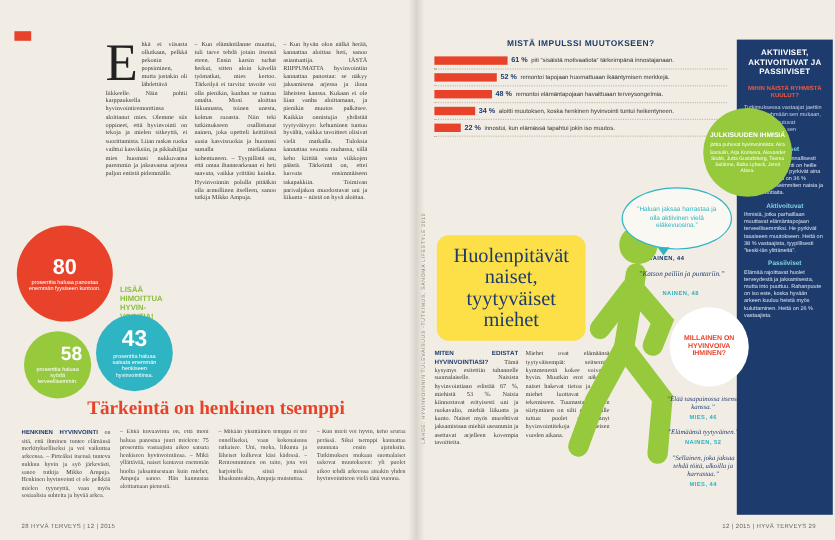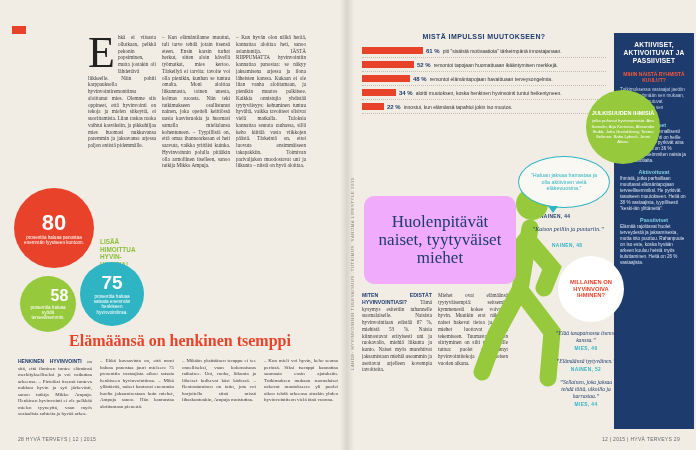--- a/index.html
+++ b/index.html
@@ -9,21 +9,21 @@
   
   .fold{left:340px;top:0;width:14px;height:450px;background:linear-gradient(to right,rgba(0,0,0,0),rgba(0,0,0,.10) 50%,rgba(0,0,0,0));}
   
   .red-mark{left:12px;top:26px;width:14px;height:8px;background:#e8432a;}
   .bodycol{font-family:"Liberation Serif",serif;font-size:5.2px;line-height:1.3;text-align:justify;color:#3a3a3a;overflow:hidden;}
   .dropcap{float:left;font-family:"Liberation Serif",serif;font-size:44px;line-height:.78;font-weight:400;color:#222;margin:2px 3px 0 0;}
   .statc{border-radius:50%;color:#fff;display:flex;flex-direction:column;align-items:center;justify-content:center;text-align:center;line-height:1.1;}
   .statc .v{font-weight:bold;}
   .statc .l{font-size:4.6px;padding:0 7px;line-height:1.15;}
   .stat-80{left:14px;top:188px;width:80px;height:80px;background:#e8432a;}
-  .stat-80 .v{font-size:22px;}
+  .stat-80 .v{font-size:18px;}
   .stat-75{left:80px;top:262px;width:64px;height:64px;background:#2fb4c4;z-index:2;}
   .stat-75 .v{font-size:19px;}
   .stat-58{left:20px;top:276px;width:56px;height:56px;background:#97c93d;}
   .stat-58 .v{font-size:16px;margin-left:23px;}
   .callout{left:100px;top:238px;width:46px;color:#8bbf3a;font-weight:bold;font-size:6.4px;line-height:1.18;}
   .headline-left{left:40px;top:332px;width:280px;text-align:center;font-family:"Liberation Serif",serif;font-weight:bold;font-size:16px;color:#e8432a;}
   .lowercol{font-family:"Liberation Serif",serif;font-size:5px;line-height:1.3;text-align:justify;color:#3a3a3a;height:68px;overflow:hidden;}
   .lower-lead{font-weight:bold;color:#1e3b6e;font-family:"Liberation Sans",sans-serif;font-size:5px;}
   .footer{font-size:5px;color:#666;letter-spacing:.3px;}
   
@@ -41,21 +41,21 @@
   .sb-text{font-size:4.6px;line-height:1.3;color:#d7e1ef;}
   .celebs{left:586px;top:90px;width:74px;height:74px;border-radius:50%;background:#97c93d;color:#fff;display:flex;flex-direction:column;align-items:center;justify-content:center;text-align:center;z-index:5;padding:4px;box-sizing:border-box;}
   .celebs .t{font-weight:bold;font-size:5.6px;line-height:1.1;margin-bottom:2px;}
   .celebs .x{font-size:4.2px;line-height:1.2;}
   .bubble{left:518px;top:156px;width:92px;height:52px;border:1.5px solid #2fb4c4;border-radius:50%;color:#2fb4c4;display:flex;align-items:center;justify-content:center;text-align:center;font-size:5.4px;line-height:1.25;padding:5px 9px;box-sizing:border-box;background:#faf8f2;z-index:3;}
   .bubble-tail{left:548px;top:206px;width:0;height:0;border-left:5px solid transparent;border-right:5px solid transparent;border-top:7px solid #2fb4c4;z-index:3;}
   .attr{font-weight:bold;font-size:4.8px;color:#1e3b6e;letter-spacing:.4px;}
   .b1attr{left:540px;top:214px;}
   .quote2{left:528px;top:226px;width:80px;text-align:center;font-family:"Liberation Serif",serif;font-style:italic;font-size:6px;color:#1e3b6e;line-height:1.2;z-index:3;}
   .q2attr{left:552px;top:243px;color:#2fb4c4;z-index:3;}
-  .head-card{left:364px;top:196px;width:152px;height:88px;background:#f0abfc;border-radius:10px;display:flex;align-items:center;justify-content:center;z-index:2;}
+  .head-card{left:364px;top:196px;width:124px;height:88px;background:#fde047;border-radius:10px;display:flex;align-items:center;justify-content:center;z-index:2;}
   .headline-right{font-family:"Liberation Serif",serif;font-size:17px;line-height:1.06;color:#1e3b6e;text-align:center;padding:0 8px;}
   .rbody{font-family:"Liberation Serif",serif;font-size:5.2px;line-height:1.3;text-align:justify;color:#3a3a3a;height:132px;overflow:hidden;}
   .rlead{font-weight:bold;color:#1e3b6e;font-family:"Liberation Sans",sans-serif;font-size:5.2px;}
   .figure{left:458px;top:184px;z-index:1;}
   .wellbeing{left:558px;top:256px;width:66px;height:66px;border-radius:50%;background:#fff;color:#e8432a;font-weight:bold;font-size:5.8px;line-height:1.2;display:flex;align-items:center;justify-content:center;text-align:center;padding:7px;box-sizing:border-box;z-index:4;}
   .quotes{left:554px;top:330px;width:64px;z-index:4;}
   .quote{font-family:"Liberation Serif",serif;font-style:italic;font-size:5.6px;color:#1e3b6e;line-height:1.25;text-align:center;margin-bottom:2px;}
   .qattr{display:block;text-align:center;color:#2fb4c4;margin-bottom:7px;}
   .side-caption{left:350px;top:110px;height:260px;writing-mode:vertical-rl;transform:rotate(180deg);font-size:4.2px;color:#8a857a;letter-spacing:.6px;}
 </style>
@@ -71,29 +71,29 @@
   </div>
   <div class="abs bodycol" style="left:162px;top:34px;width:68px;height:294px;">– Kun elämäntilanne muuttui, tuli tarve tehdä jotain itsensä eteen. Ensin karsin turhat herkut, sitten aloin kävellä työmatkat, mies kertoo. Tärkeilyä ei tarvita: tavoite voi olla pienikin, kunhan se tuntuu omalta. Moni aloittaa liikunnasta, toinen unesta, kolmas ruoasta. Niin teki tutkimukseen osallistunut nainen, joka opetteli keittiössä uusia kasvisruokia ja huomasi samalla mielialansa kohentuneen. – Tyypillistä on, että omaa ihannearkeaan ei heti saavuta, vaikka yrittäisi kuinka. Hyvinvoinnin polulla pitääkin olla armollinen itselleen, sanoo tutkija Mikko Ampuja.</div>
   <div class="abs bodycol" style="left:236px;top:34px;width:70px;height:294px;">– Kun hyvän olon nälkä herää, kannattaa aloittaa heti, sanoo asiantuntija. IÄSTÄ RIIPPUMATTA hyvinvointiin kannattaa panostaa: se näkyy jaksamisena arjessa ja ilona läheisten kanssa. Kukaan ei ole liian vanha aloittamaan, ja pienikin muutos palkitsee. Kaikkia onnistujia yhdistää tyytyväisyys: kehuminen tuntuu hyvältä, vaikka tavoitteet olisivat vielä matkalla. Tuloksia kannattaa seurata rauhassa, sillä keho kiittää vasta viikkojen päästä. Tärkeintä on, ettei luovuta ensimmäiseen takapakkiin. Toimivan parivaljakon muodostavat uni ja liikunta – niistä on hyvä aloittaa.</div>
 
   <div class="abs statc stat-80">
     <div class="v">80</div>
     <div class="l">prosenttia haluaa panostaa enemmän fyysiseen kuntoon.</div>
   </div>
   <div class="abs callout">LISÄÄ HIMOITTUA HYVIN­VOINTIA!</div>
   <div class="abs statc stat-75">
-    <div class="v">75</div>
+    <div class="v">43</div>
     <div class="l">prosenttia haluaa satsata enemmän henkiseen hyvinvointiinsa.</div>
   </div>
   <div class="abs statc stat-58">
     <div class="v">58</div>
     <div class="l">prosenttia haluaa syödä terveellisemmin.</div>
   </div>
 
-  <div class="abs headline-left">Elämäänsä on henkinen tsemppi</div>
+  <div class="abs headline-left">Tärkeintä on henkinen tsemppi</div>
 
   <div class="abs lowercol" style="left:18px;top:358px;width:74px;">
     <span class="lower-lead">HENKINEN HYVINVOINTI</span><span> on sitä, että ihminen tuntee elämänsä merkitykselliseksi ja voi vaikuttaa arkeensa. – Pirteäksi itsensä tunteva nukkuu hyvin ja syö järkevästi, sanoo tutkija Mikko Ampuja. Henkinen hyvinvointi ei ole pelkkää mielen tyyneyttä, vaan myös sosiaalisia suhteita ja hyvää arkea.</span>
   </div>
   <div class="abs lowercol" style="left:100px;top:358px;width:74px;">– Ehkä kuvaavinta on, että moni haluaa panostaa juuri mieleen: 75 prosenttia vastaajista aikoo satsata henkiseen hyvinvointiinsa. – Mikä yllättävää, naiset kantavat enemmän huolta jaksamisestaan kuin miehet, Ampuja sanoo. Hän kannustaa aloittamaan pienestä.</div>
   <div class="abs lowercol" style="left:182px;top:358px;width:74px;">– Mikään yksittäinen temppu ei tee onnelliseksi, vaan kokonaisuus ratkaisee. Uni, ruoka, liikunta ja läheiset kulkevat käsi kädessä. – Rentoutuminen on taito, jota voi harjoitella siinä missä lihaskuntoakin, Ampuja muistuttaa.</div>
   <div class="abs lowercol" style="left:264px;top:358px;width:74px;">– Kun mieli voi hyvin, keho seuraa perässä. Siksi tsemppi kannattaa suunnata ensin ajatuksiin. Tutkimuksen mukaan suomalaiset uskovat muutokseen: yli puolet aikoo tehdä arkeensa ainakin yhden hyvinvointiteon vielä tänä vuonna.</div>
 
   <div class="abs footer" style="left:18px;top:436px;">28  HYVÄ TERVEYS | 12 | 2015</div>
 

